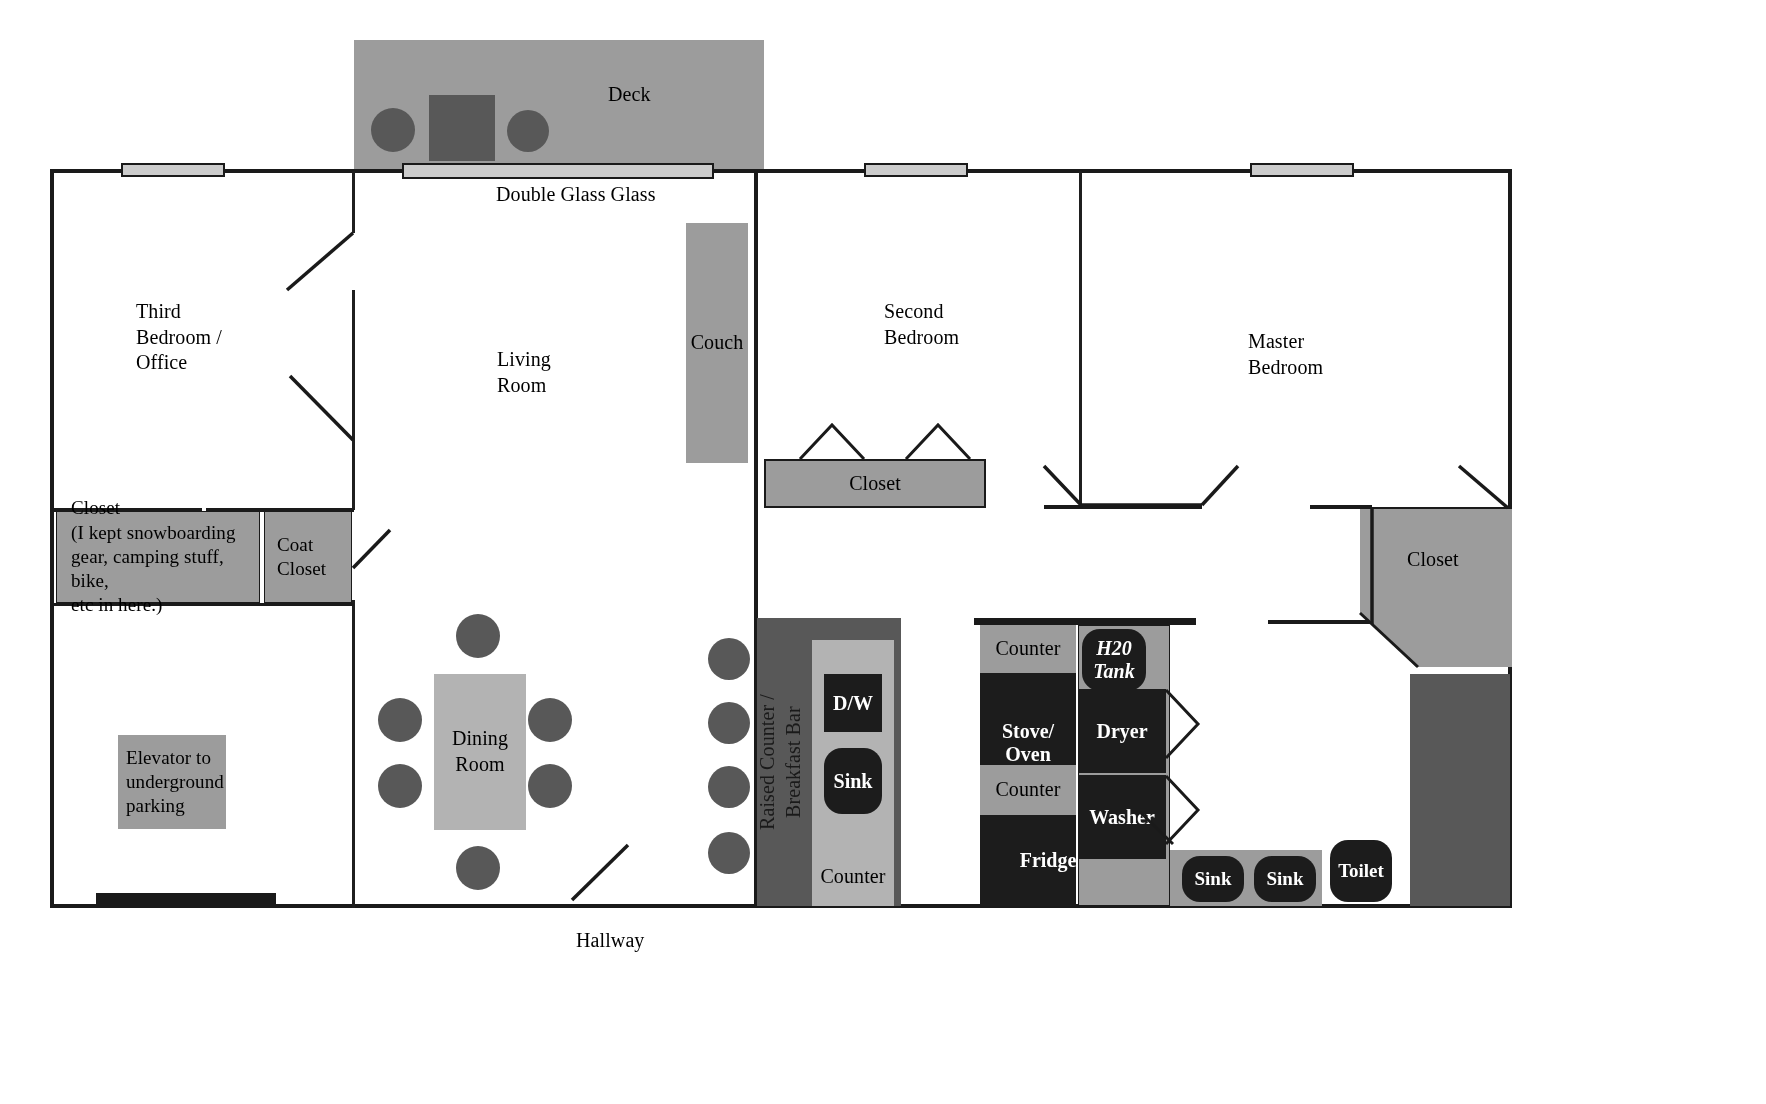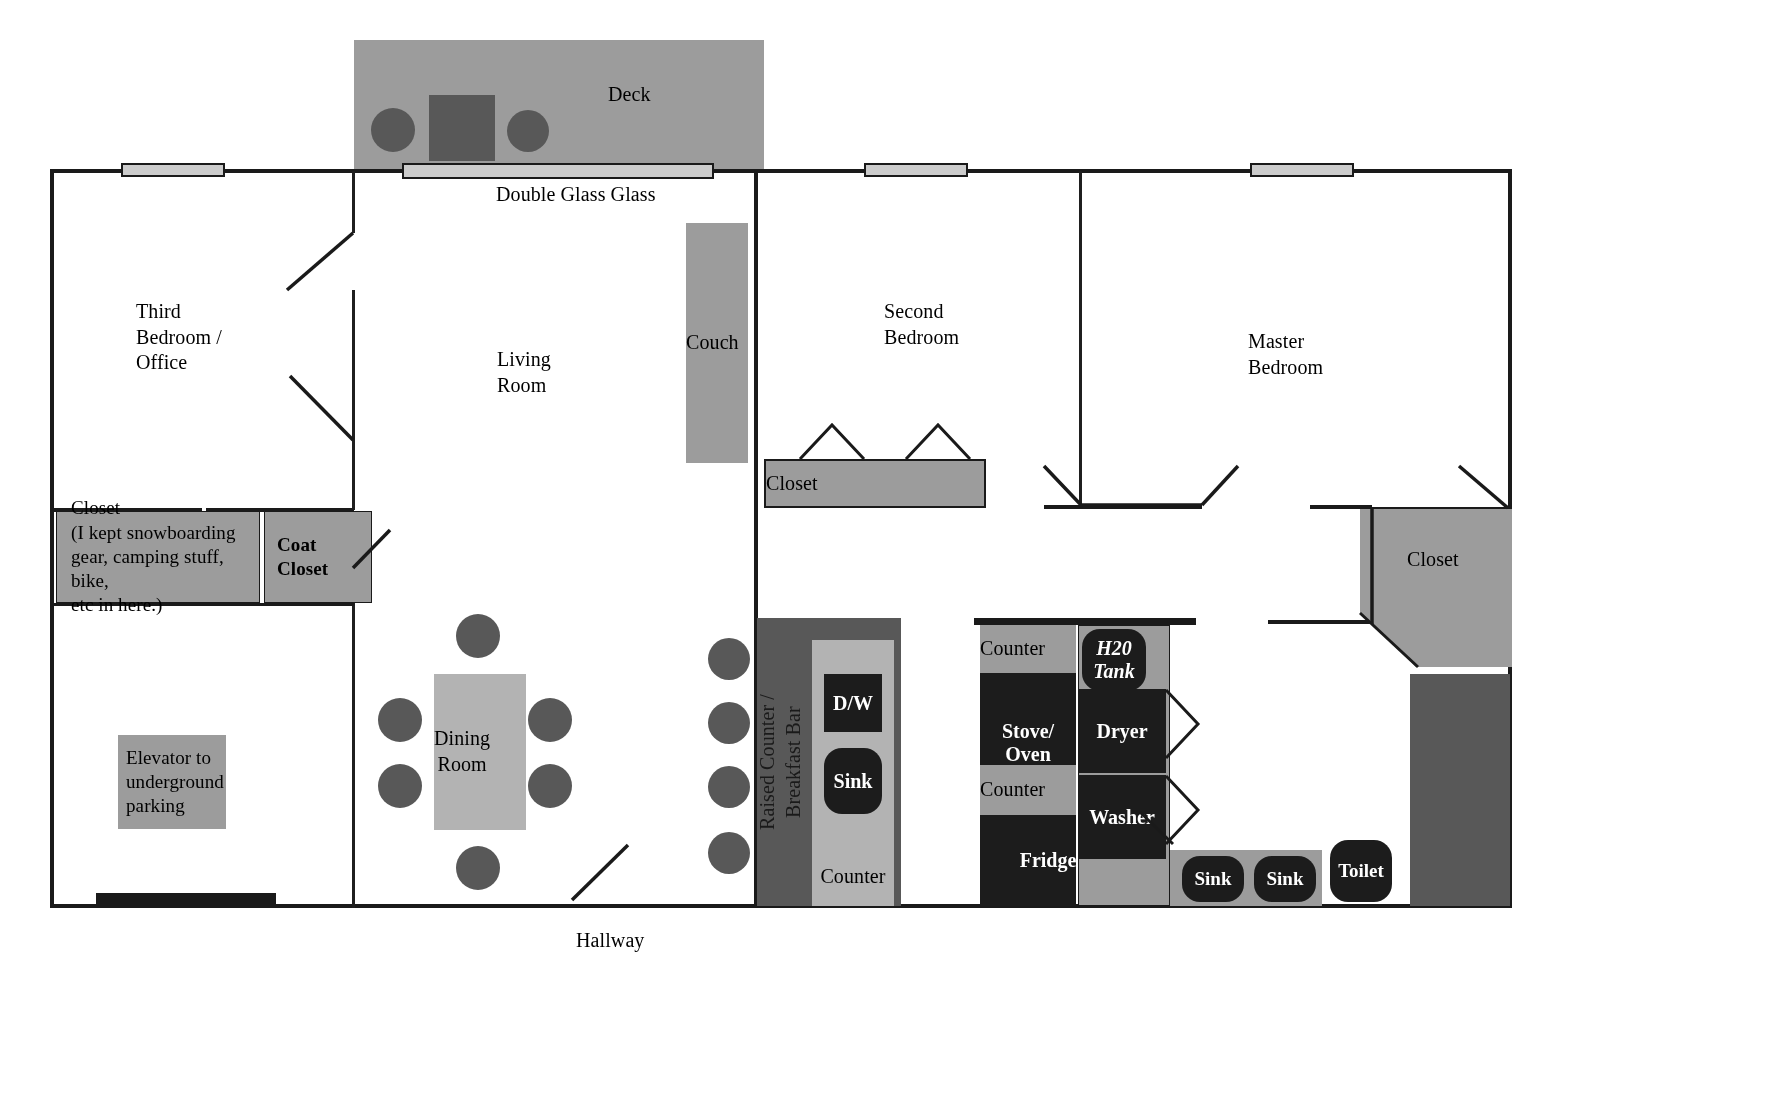--- a/index.html
+++ b/index.html
@@ -33,21 +33,21 @@
   }
   .label-sm { font-size: 19px; }
   .fill-mid  { background: #9c9c9c; }
   .fill-light{ background: #b3b3b3; }
   .fill-dark { background: #585858; }
 
   .block {
     position: absolute;
     display: flex;
     align-items: center;
-    justify-content: flex-start;
+    justify-content: center;
     text-align: center;
     box-sizing: border-box;
   }
   .appliance {
     position: absolute;
     background: #1c1c1c;
     color: #ffffff;
     font-weight: bold;
     font-size: 20px;
     display: flex;
@@ -144,21 +144,21 @@
   <div class="block fill-mid" style="left:764px; top:459px; width:222px; height:49px; border:2px solid #1a1a1a;">
     <span class="label" style="position:static;">Closet</span>
   </div>
 
   <div class="block fill-mid" style="left:56px; top:511px; width:204px; height:92px; border:1.5px solid #1a1a1a;">
     <span class="label label-sm" style="position:static; text-align:left; width:100%; padding-left:14px; box-sizing:border-box;">Closet
 (I kept snowboarding
 gear, camping stuff, bike,
 etc in here.)</span>
   </div>
-  <div class="block fill-mid" style="left:264px; top:511px; width:108px; height:92px; border:1.5px solid #1a1a1a;font-weight:bold;">
+  <div class="block fill-mid" style="left:264px; top:511px; width:88px; height:92px; border:1.5px solid #1a1a1a;">
     <span class="label label-sm" style="position:static; text-align:left; width:100%; padding-left:12px; box-sizing:border-box;">Coat
 Closet</span>
   </div>
 
   <div class="block fill-mid" style="left:118px; top:727px; width:108px; height:94px;margin-top:8px;">
     <span class="label label-sm" style="position:static; text-align:left; width:100%; padding-left:8px; box-sizing:border-box;">Elevator to
 underground
 parking</span>
   </div>
 

